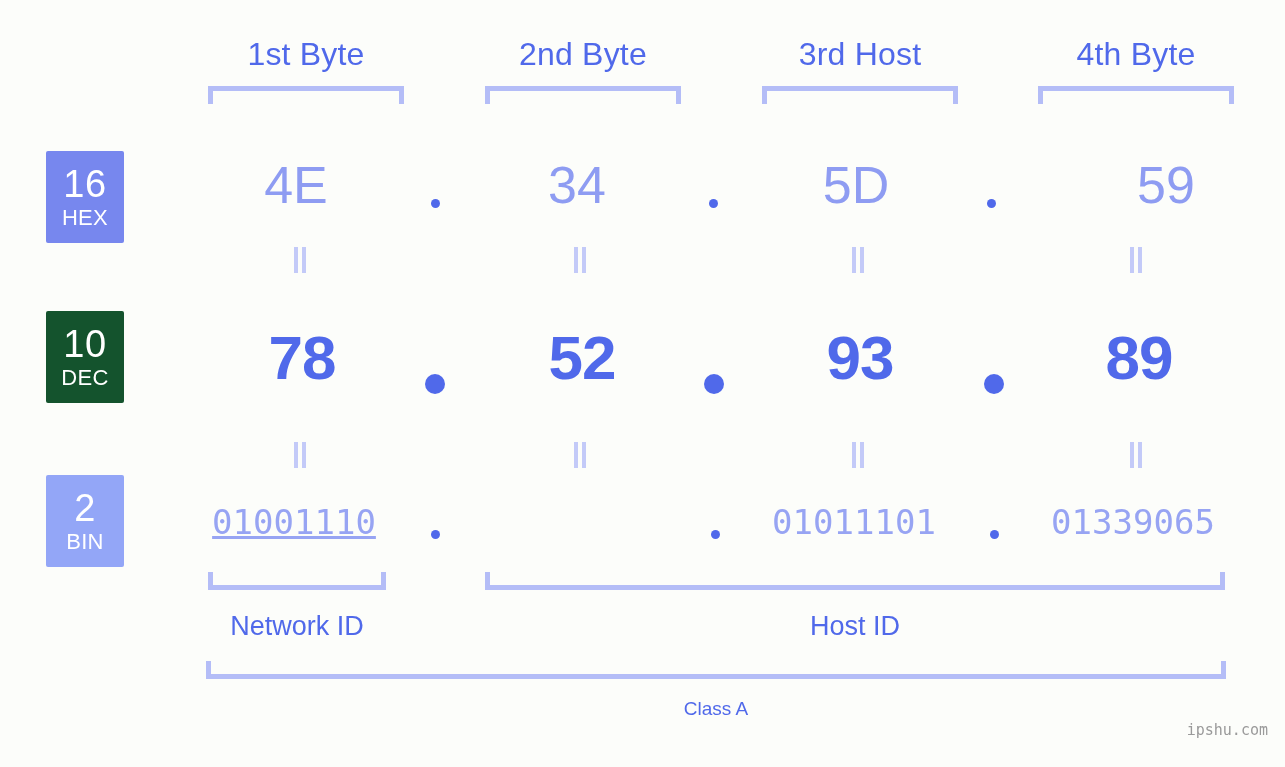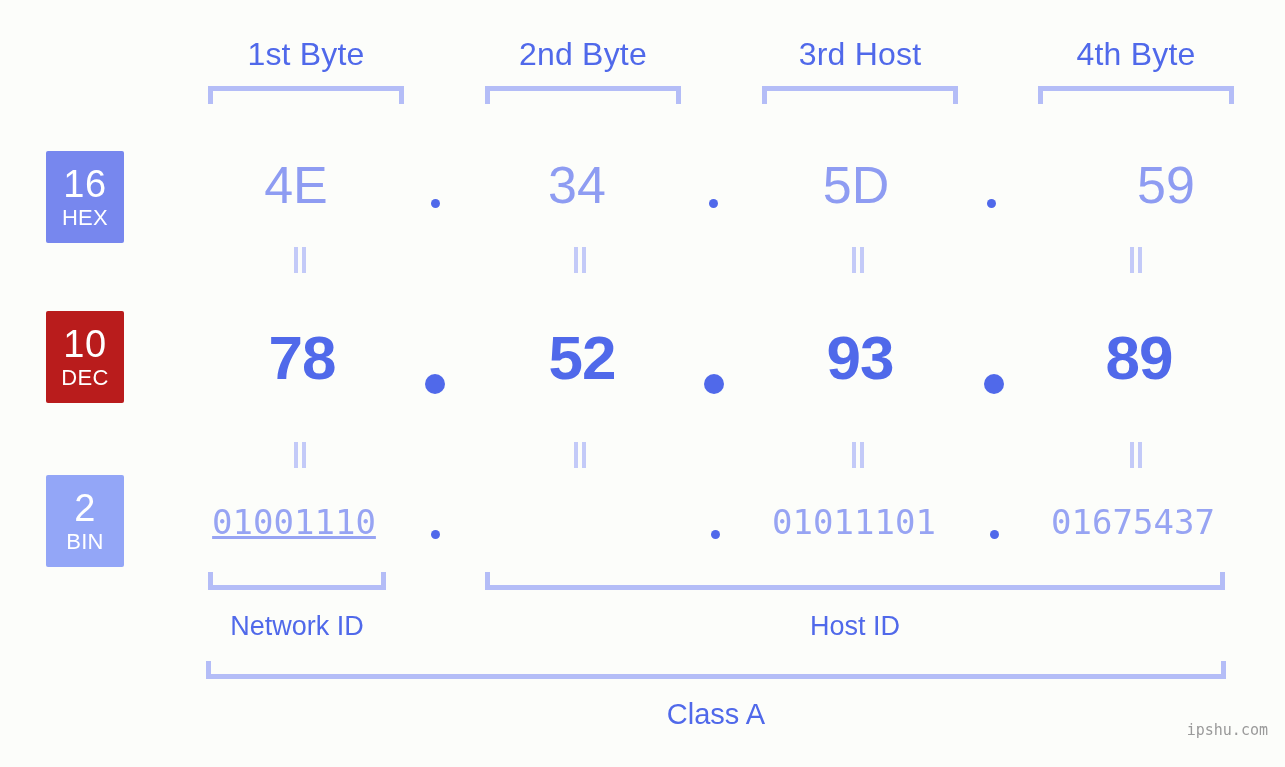--- a/index.html
+++ b/index.html
@@ -68,21 +68,21 @@
     font-weight: 400;
     letter-spacing: 0.5px;
   }
   .badge .abbr {
     font-size: 22px;
     font-weight: 400;
     margin-top: 4px;
     letter-spacing: 0.3px;
   }
   .badge-hex { top: 151px; background: #7787ee; }
-  .badge-dec { top: 311px; background: #b91c1c; align-items: center; }
+  .badge-dec { top: 311px; background: #14532d; align-items: center; }
   .badge-bin { top: 475px; background: #93a6f7; }
 
   
   .val {
     position: absolute;
     text-align: center;
     white-space: nowrap;
   }
   .hex-val {
     color: #8e9cf2;
@@ -148,21 +148,21 @@
     position: absolute;
     text-align: center;
     color: #5069ea;
     font-size: 27px;
     white-space: nowrap;
   }
   .class-label {
     position: absolute;
     text-align: center;
     color: #5069ea;
-    font-size: 29px;
+    font-size: 19px;
     white-space: nowrap;
   }
 
   
   .watermark {
     position: absolute;
     right: 17px;
     bottom: 28px;
     color: #9a9a9a;
     font-size: 15px;
@@ -246,21 +246,21 @@
   <div class="eq eq-row2" style="left:1129px;">
       <i></i>
       <i></i>
     </div>
 
   <div class="val bin-val" style="left:196px; width:196px;text-decoration:underline;">01001110</div>
   <div class="dot dot-bin" style="left:431px;"></div>
   <div class="dot dot-bin" style="left:711px;"></div>
   <div class="val bin-val" style="left:756px; width:196px;">01011101</div>
   <div class="dot dot-bin" style="left:990px;"></div>
-  <div class="val bin-val" style="left:1035px; width:196px;">01675437</div>
+  <div class="val bin-val" style="left:1035px; width:196px;">01339065</div>
 
   <div class="bottom-bracket" style="left:208px; top:572px; width:178px;"></div>
   <div class="bottom-bracket" style="left:485px; top:572px; width:740px;"></div>
 
   <div class="section-label" style="left:485px; top:611px; width:740px;">Host ID</div>
   <div class="section-label" style="left:208px; top:611px; width:178px;">Network ID</div>
 
   <div class="bottom-bracket" style="left:206px; top:661px; width:1020px;"></div>
   <div class="class-label" style="left:206px; top:698px; width:1020px;">Class A</div>
 

